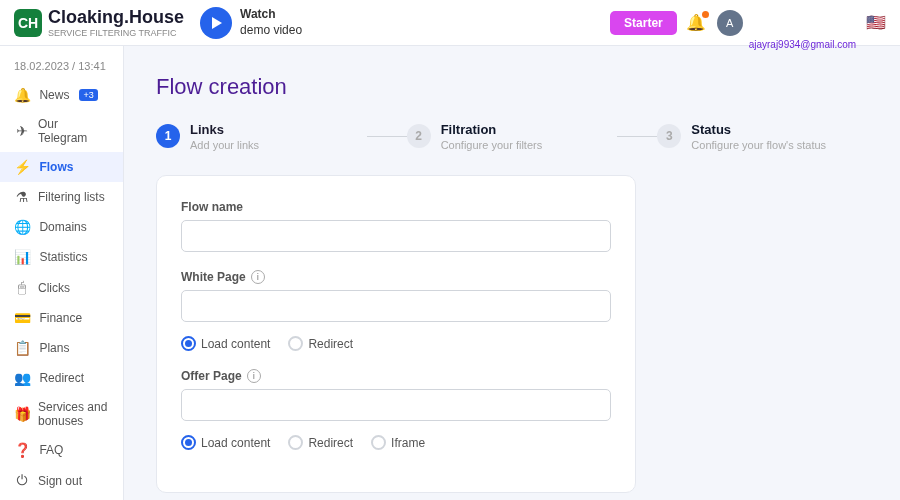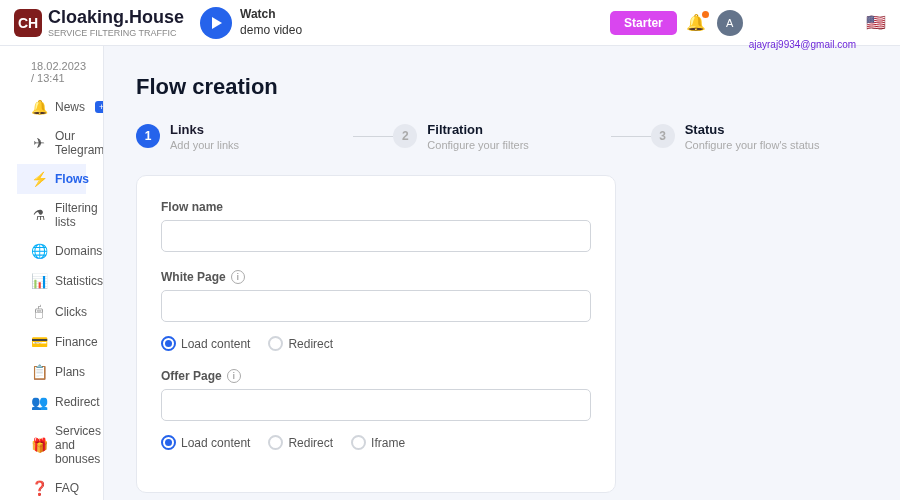--- a/index.html
+++ b/index.html
@@ -1,21 +1,21 @@
 <!DOCTYPE html>
 <html><head>
   <meta charset="utf-8">
   <style>
     * { box-sizing: border-box; margin: 0; padding: 0; }
     body { font-family: -apple-system, BlinkMacSystemFont, 'Segoe UI', sans-serif; font-size: 13px; background: #f4f6fb; color: #333; display: flex; flex-direction: column; height: 500px; width: 900px; overflow: hidden; }
 
     
     .header { display: flex; align-items: center; background: #fff; border-bottom: 1px solid #e5e8ef; height: 46px; padding: 0 14px; gap: 16px; flex-shrink: 0; }
     .logo-area { display: flex; align-items: center; gap: 6px; min-width: 120px; }
-    .logo-icon { width: 28px; height: 28px; background: #7f1d1d; border-radius: 6px; display: flex; align-items: center; justify-content: center; color: #fff; font-size: 14px; font-weight: bold; }
+    .logo-icon { width: 28px; height: 28px; background: #15803d; border-radius: 6px; display: flex; align-items: center; justify-content: center; color: #fff; font-size: 14px; font-weight: bold; }
     .logo-text { font-weight: 700; font-size: 18px; color: #1a1a2e; }
     .logo-sub { font-size: 9px; color: #888; display: block; }
     .header-middle { display: flex; align-items: center; gap: 10px; flex: 1; }
     .watch-btn { display: flex; align-items: center; gap: 8px; cursor: pointer; }
     .play-circle { width: 32px; height: 32px; background: #2563eb; border-radius: 50%; display: flex; align-items: center; justify-content: center; }
     .play-triangle { width: 0; height: 0; border-top: 6px solid transparent; border-bottom: 6px solid transparent; border-left: 10px solid #fff; margin-left: 2px; }
     .watch-label { font-size: 12px; color: #333; line-height: 1.3; }
     .watch-label strong { display: block; font-weight: 700; }
     .header-right { display: flex; align-items: center; gap: 10px; margin-left: auto; }
     .starter-btn { background: #d946ef; color: #fff; border: none; border-radius: 5px; padding: 5px 14px; font-size: 12px; font-weight: 600; cursor: pointer; }
@@ -23,32 +23,32 @@
     .notif-dot { position: absolute; top: -2px; right: -2px; width: 7px; height: 7px; background: #f97316; border-radius: 50%; }
     .user-avatar-area { display: flex; align-items: center; gap: 6px; cursor: pointer; }
     .user-avatar { width: 26px; height: 26px; background: #64748b; border-radius: 50%; display: flex; align-items: center; justify-content: center; color: #fff; font-size: 11px; }
     .user-email { font-size: 10px; color: #6d28d9; margin-top: 44px; }
     .flag { font-size: 16px; }
 
     
     .main { display: flex; flex: 1; overflow: hidden; }
 
     
-    .sidebar { width: 104px; background: #fff; border-right: 1px solid #e5e8ef; display: flex; flex-direction: column; overflow-y: auto; flex-shrink: 0; padding: 8px 17px; }
+    .sidebar { width: 124px; background: #fff; border-right: 1px solid #e5e8ef; display: flex; flex-direction: column; overflow-y: auto; flex-shrink: 0; padding: 8px 0; }
     .sidebar-date { font-size: 11px; color: #888; padding: 6px 14px 8px; }
     .sidebar-item { display: flex; align-items: center; gap: 8px; padding: 7px 14px; cursor: pointer; font-size: 12px; color: #555; border-radius: 0; }
     .sidebar-item.active { background: #eef2ff; color: #2563eb; font-weight: 600; }
     .sidebar-item .s-icon { font-size: 14px; min-width: 16px; text-align: center; }
     .sidebar-badge { background: #2563eb; color: #fff; font-size: 9px; border-radius: 3px; padding: 1px 4px; margin-left: 2px; }
     .sidebar-divider { height: 1px; background: #e5e8ef; margin: 4px 10px; }
     .got-questions { padding: 8px 14px 4px; font-size: 11px; font-weight: 700; color: #333; }
 
     
     .content { flex: 1; overflow-y: auto; padding: 28px 32px 24px; }
-    .page-title { font-size: 22px; font-weight: 700; color: #0f172a; margin-bottom: 22px; }
+    .page-title { font-size: 22px; font-weight: 400; color: #4c1d95; margin-bottom: 22px; }
 
     
     .steps { display: flex; align-items: flex-start; gap: 0; margin-bottom: 24px; }
     .step { display: flex; align-items: flex-start; gap: 10px; flex: 1; }
     .step-num { width: 24px; height: 24px; border-radius: 50%; display: flex; align-items: center; justify-content: center; font-size: 12px; font-weight: 700; flex-shrink: 0; margin-top: 2px; }
     .step.active .step-num { background: #2563eb; color: #fff; }
     .step.inactive .step-num { background: #e5e8ef; color: #aaa; }
     .step-info .step-label { font-size: 13px; font-weight: 700; color: #1a1a2e; }
     .step.inactive .step-info .step-label { color: #0f172a; }
     .step-info .step-sub { font-size: 11px; color: #aaa; margin-top: 2px; }

